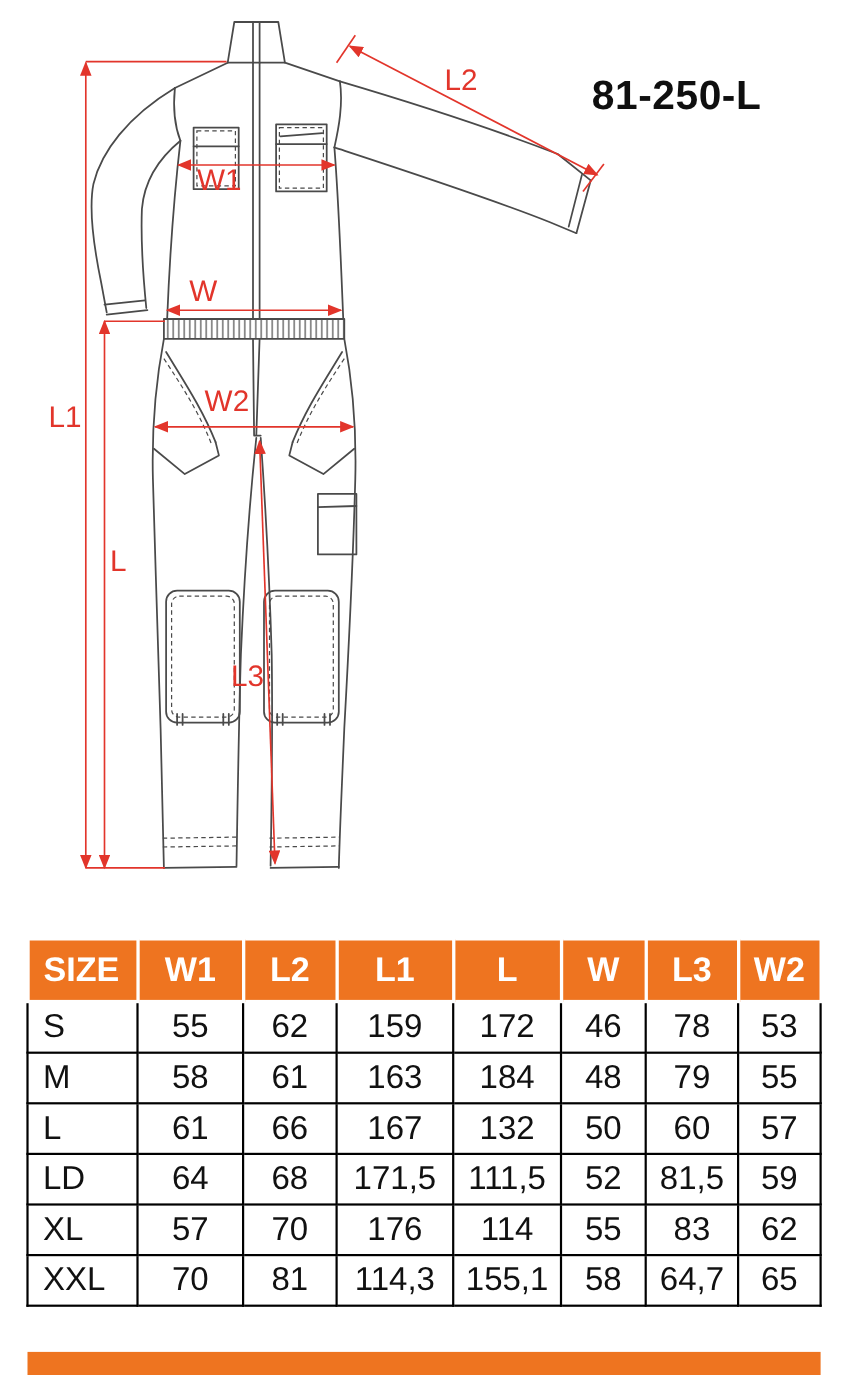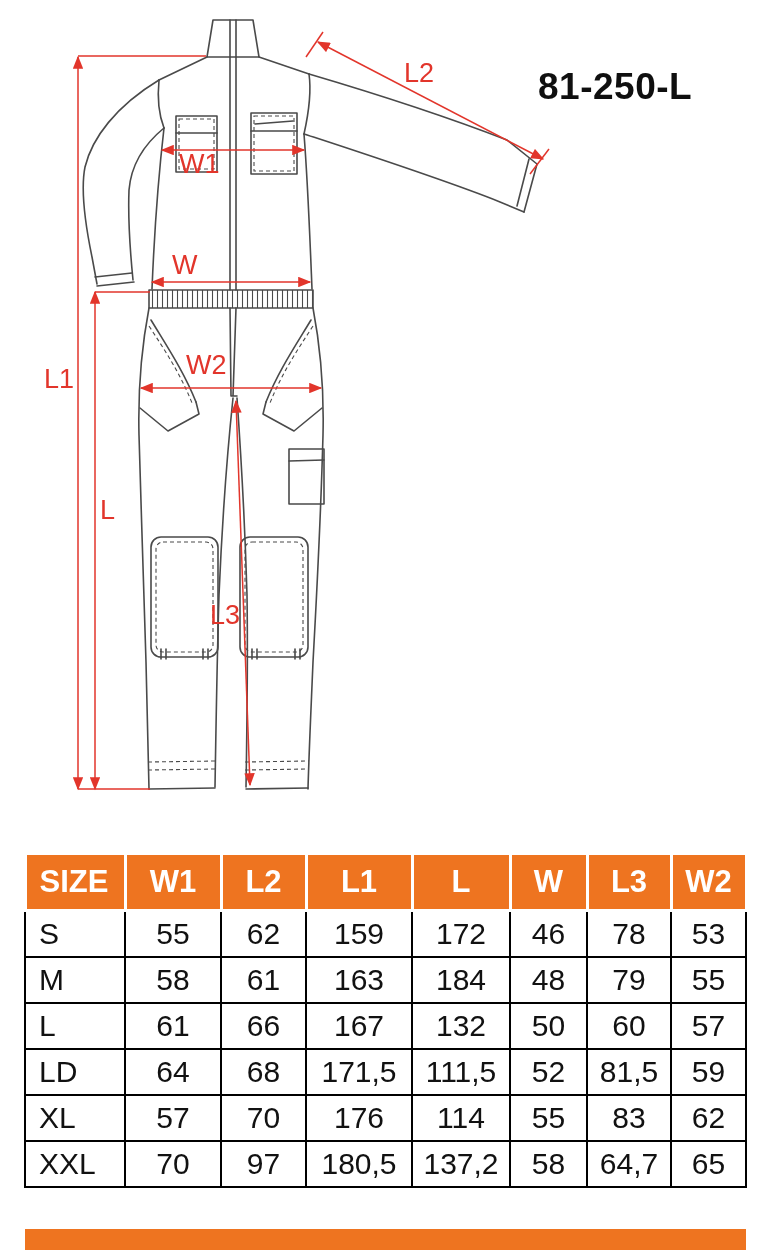--- a/index.html
+++ b/index.html
@@ -209,23 +209,23 @@
       <td>70</td>
       <td>176</td>
       <td>114</td>
       <td>55</td>
       <td>83</td>
       <td>62</td>
     </tr>
     <tr>
       <td class="size-col">XXL</td>
       <td>70</td>
-      <td>97</td>
-      <td>180,5</td>
-      <td>137,2</td>
+      <td>81</td>
+      <td>114,3</td>
+      <td>155,1</td>
       <td>58</td>
       <td>64,7</td>
       <td>65</td>
     </tr>
   </tbody>
 </table>
 
 <div class="footer-bar"></div>
 
 </body></html>

